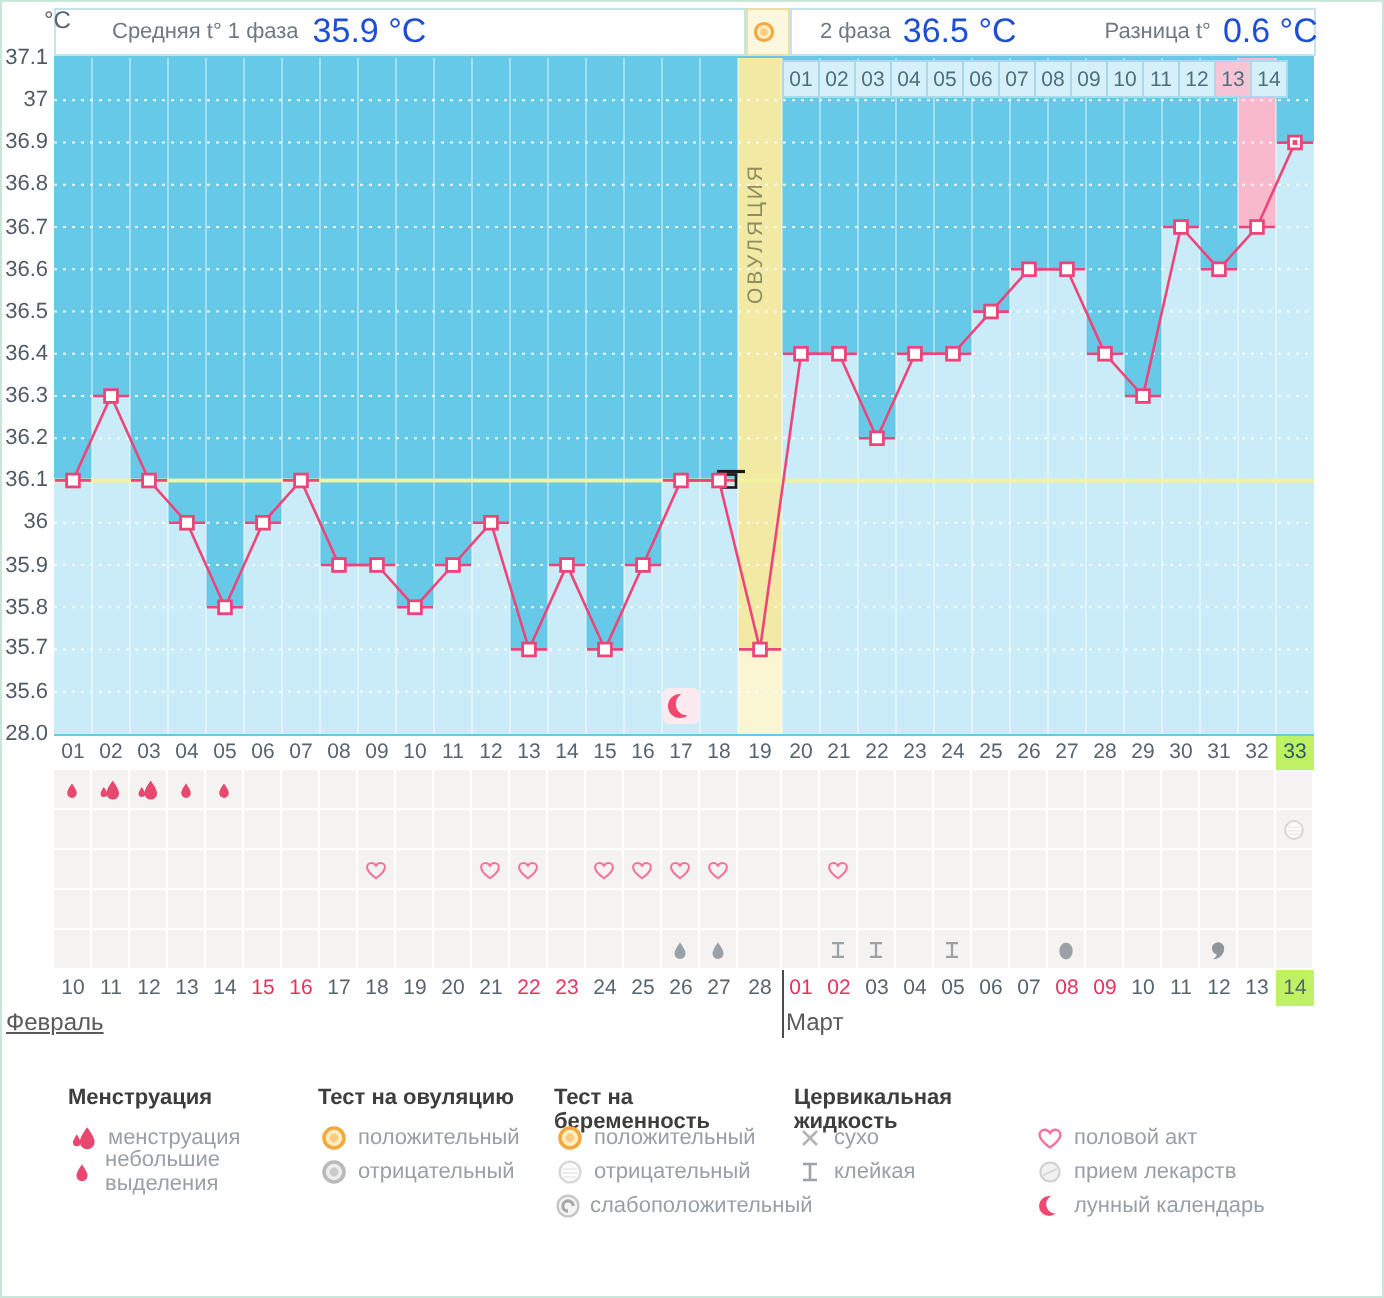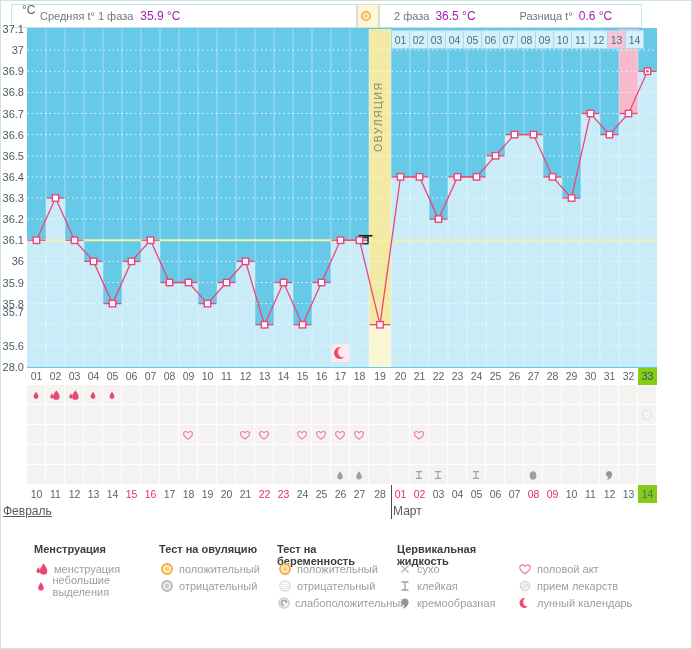--- a/index.html
+++ b/index.html
@@ -2,45 +2,45 @@
 <html><head>
 <meta charset="utf-8">
 <style>
   html,body{margin:0;padding:0;background:#fff;}
   .page{position:relative;width:692px;height:649px;box-sizing:border-box;border:1px solid #c9e7d9;
         background:#fff;font-family:"Liberation Sans",sans-serif;overflow:hidden;}
   
   .topbar{height:24px;margin-top:3px;display:flex;align-items:stretch;position:relative;}
   .unit{position:absolute;left:21px;top:-1px;font-size:12px;color:#5a646d;}
   .hbox{box-sizing:border-box;border:1px solid #c5e3ef;background:#fff;display:flex;align-items:center;}
-  .box1{margin-left:10px;width:346px;padding-left:28px;gap:7px;}
+  .box1{margin-left:26px;width:346px;padding-left:28px;gap:7px;}
   .box2{width:22px;background:#fdf8dd;border-color:#e9dda8;justify-content:center;}
   .box3{width:263px;padding-left:14px;gap:6px;}
   .hlabel{font-size:11px;color:#6e7880;white-space:nowrap;}
-  .hvalue{font-size:12px;color:#a21caf;white-space:nowrap;}
+  .hvalue{font-size:17px;color:#1d4ed8;white-space:nowrap;}
   .gapl{margin-left:10px;padding-left:28px;}
   
   .chart-zone{position:relative;height:340px;}
   .yaxis span{position:absolute;left:0;width:23px;text-align:right;font-size:11px;color:#4e5a64;}
   .plot{position:absolute;left:26px;top:0;width:630px;height:340px;}
   .plot svg{display:block;}
   .topdates{position:absolute;left:390px;top:2px;display:flex;z-index:3;}
   .tcell{width:19px;height:19px;box-sizing:border-box;border:1px solid #a9d9ea;margin-left:-1px;
          background:#d6f0fa;font-size:10.5px;color:#4a6f7e;display:flex;align-items:center;justify-content:center;}
   .tcell:first-child{margin-left:0;}
   .tcell.pink{background:#f8c5d6;}
   .ovu-label{position:absolute;left:371px;top:124px;transform:rotate(-90deg);transform-origin:0 0;
              font-size:10.5px;letter-spacing:1.5px;color:#8d8d60;white-space:nowrap;z-index:2;}
   
   .grid-rows{margin-left:26px;width:630px;}
   .row{display:flex;}
   .crow{height:17px;}
   .ccell{width:19px;height:17px;line-height:17px;text-align:center;font-size:10.5px;color:#57646e;}
   .ccell.wide{width:22px;}
-  .teal{background:#84cc16;color:#2c5a68;}
+  .teal{background:#bef264;color:#2c5a68;}
   .irow{display:flex;height:20px;}
   .icell{width:18px;height:19px;margin:0 1px 1px 0;background:#f4f3f2;display:flex;align-items:center;justify-content:center;}
   .icell.wide{width:21px;}
   .drow{height:18px;}
   .dcell{width:19px;height:18px;line-height:18px;text-align:center;font-size:10.5px;color:#57646e;}
   .dcell.wide{width:22px;}
   .dcell.red{color:#e8315b;}
   .months{position:relative;height:16px;font-size:12px;color:#5a5a5a;}
   .feb-label{position:absolute;left:-24px;top:1px;text-decoration:underline;}
   .mar-label{position:absolute;left:366px;top:1px;}
@@ -92,21 +92,21 @@
         <span style="top:79.5px">36.7</span>
         <span style="top:100.6px">36.6</span>
         <span style="top:121.8px">36.5</span>
         <span style="top:142.9px">36.4</span>
         <span style="top:164.0px">36.3</span>
         <span style="top:185.1px">36.2</span>
         <span style="top:206.2px">36.1</span>
         <span style="top:227.4px">36</span>
         <span style="top:248.5px">35.9</span>
         <span style="top:269.6px">35.8</span>
-        <span style="top:278px">35.7</span>
+        <span style="top:290px">35.7</span>
         <span style="top:311.9px">35.6</span>
         <span style="top:333.0px">28.0</span>
       </div>
     <div class="plot" id="plot">
         <svg width="630" height="340" viewBox="0 0 630 340" xmlns="http://www.w3.org/2000/svg">
           <rect x="0" y="0" width="630" height="340" fill="#67c9e8"></rect>
           <rect x="0" y="212.2" width="19" height="126.80000000000001" fill="#c9ecf8"></rect>
           <rect x="19" y="170.0" width="19" height="169" fill="#c9ecf8"></rect>
           <rect x="38" y="212.2" width="19" height="126.80000000000001" fill="#c9ecf8"></rect>
           <rect x="57" y="233.4" width="19" height="105.6" fill="#c9ecf8"></rect>
@@ -714,28 +714,20 @@
           <span>сухо</span>
         </div>
         <div class="litem">
           <span class="lico">
             <svg width="14" height="14" viewBox="0 0 14 14" xmlns="http://www.w3.org/2000/svg">
               <path d="M3.5 3h7M3.5 11h7M7 3v8" stroke="#9aa1a7" stroke-width="1.3" fill="none"></path>
             </svg>
           </span>
           <span>клейкая</span>
         </div>
-        <div class="litem">
-          <span class="lico">
-            <svg width="14" height="14" viewBox="0 0 14 14" xmlns="http://www.w3.org/2000/svg">
-              <path d="M10.6 6a3.6 3.6 0 1 0-6.8 1.7c.8 1.4 2.5 1.8 2.5 1.8-.2 1.2-1 2.3-2.2 2.9 2.9.2 5.6-1.9 6.3-4.6z" fill="#8f969c"></path>
-            </svg>
-          </span>
-          <span>кремообразная</span>
-        </div>
       </div>
       <div class="lgroup">
         <div class="ltitle">&nbsp;</div>
         <div class="litem">
           <span class="lico">
             <svg width="14" height="14" viewBox="0 0 14 14" xmlns="http://www.w3.org/2000/svg">
               <path d="M7 11.8C3.2 9.1 1.8 7.3 1.8 5.4 1.8 4 2.9 2.9 4.3 2.9c1.1 0 2.1.6 2.7 1.6.6-1 1.6-1.6 2.7-1.6 1.4 0 2.5 1.1 2.5 2.5 0 1.9-1.4 3.7-5.2 6.4z" fill="none" stroke="#f4739b" stroke-width="1.2"></path>
             </svg>
           </span>
           <span>половой акт</span>

